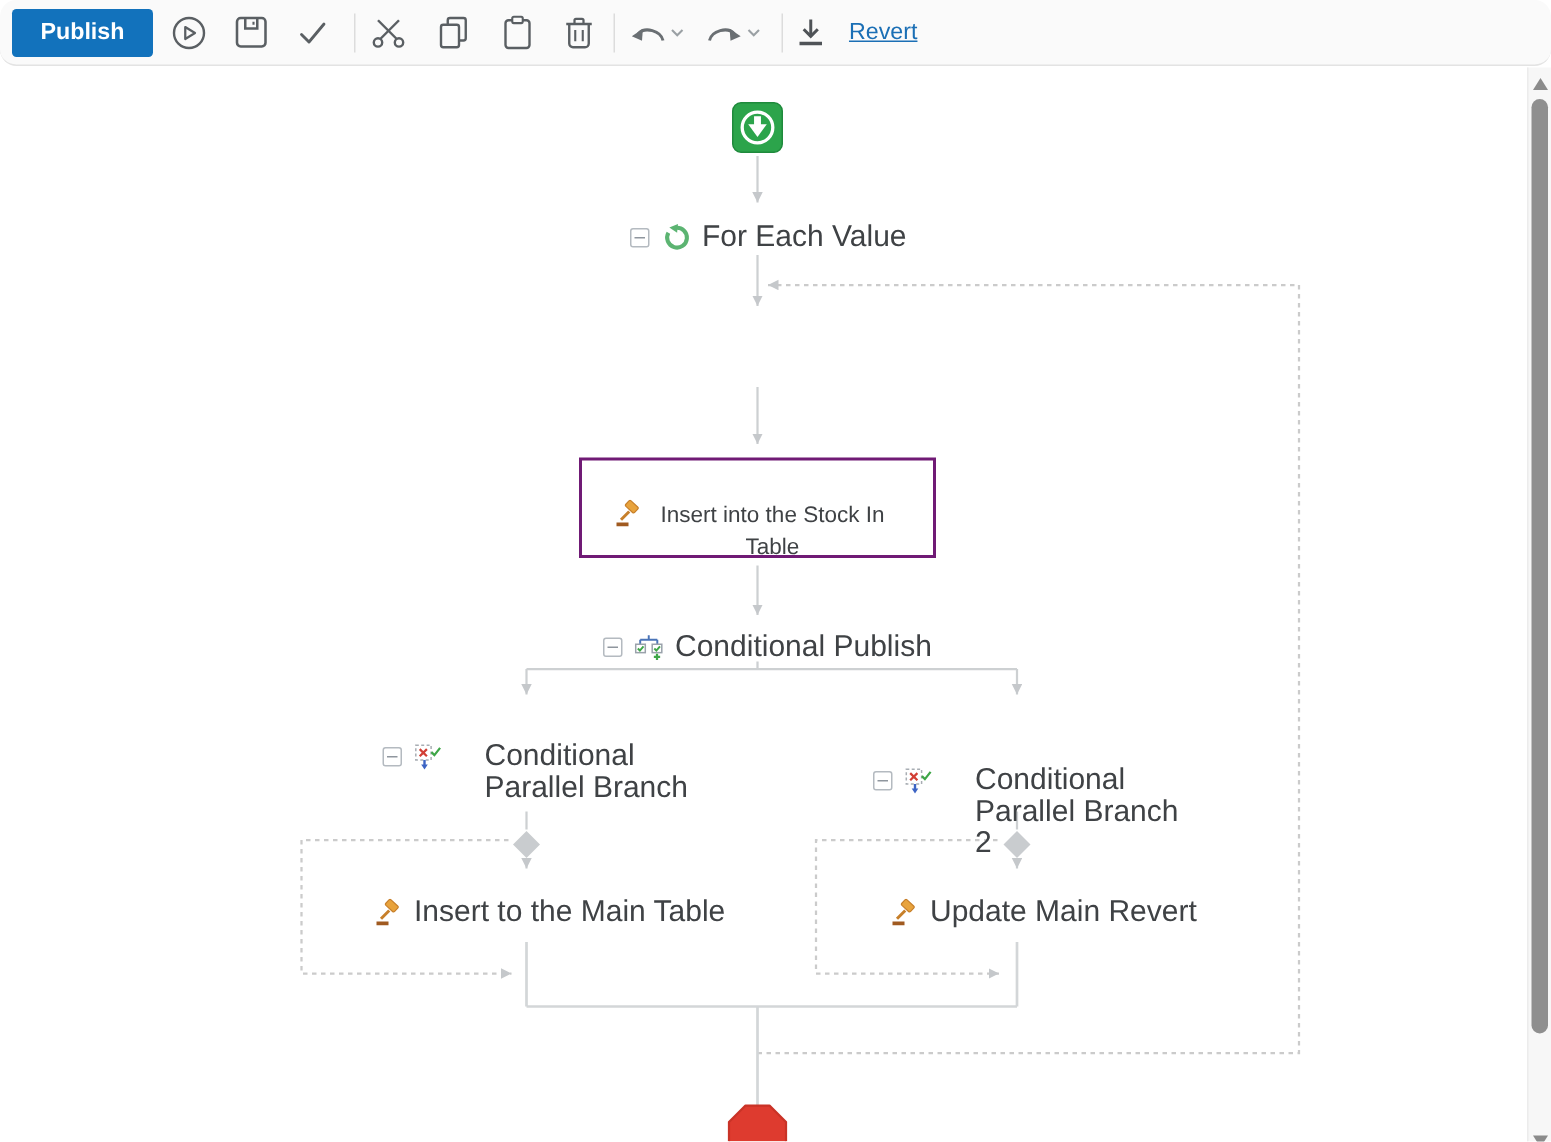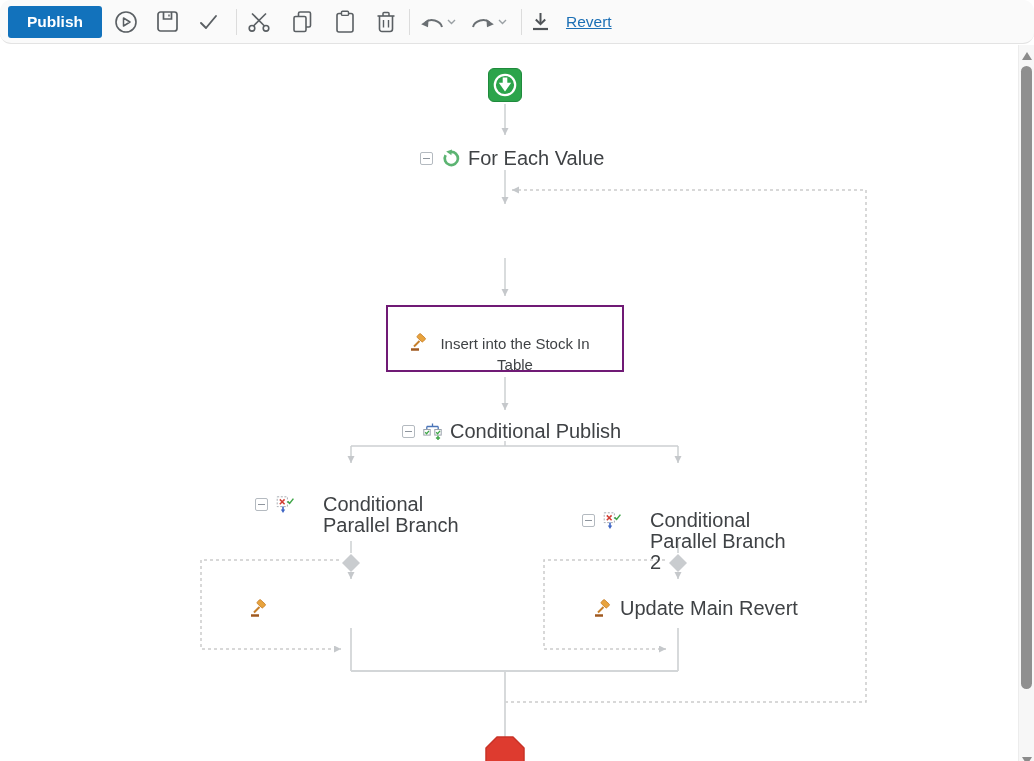--- a/index.html
+++ b/index.html
@@ -273,20 +273,21 @@
   </div>
 
   <div class="node" style="left:249px;top:553px">
     <svg class="nicon" width="19" height="19" viewBox="0 0 19 19">
         <g transform="rotate(43 12 5)">
           <rect x="8" y="2.2" width="8" height="5" rx="1" fill="#e8a33d" stroke="#c77f2a" stroke-width="0.8"></rect>
         </g>
         <path d="M10.5 8 L5 13.5" stroke="#c77f2a" stroke-width="2"></path>
         <path d="M2 16.5 L10 16.5" stroke="#a05a20" stroke-width="2.5"></path>
       </svg>
+    <span class="lbl">Insert to the Main Table</span>
   </div>
 
   <div class="node" style="left:593px;top:553px">
     <svg class="nicon" width="19" height="19" viewBox="0 0 19 19">
         <g transform="rotate(43 12 5)">
           <rect x="8" y="2.2" width="8" height="5" rx="1" fill="#e8a33d" stroke="#c77f2a" stroke-width="0.8"></rect>
         </g>
         <path d="M10.5 8 L5 13.5" stroke="#c77f2a" stroke-width="2"></path>
         <path d="M2 16.5 L10 16.5" stroke="#a05a20" stroke-width="2.5"></path>
       </svg>

